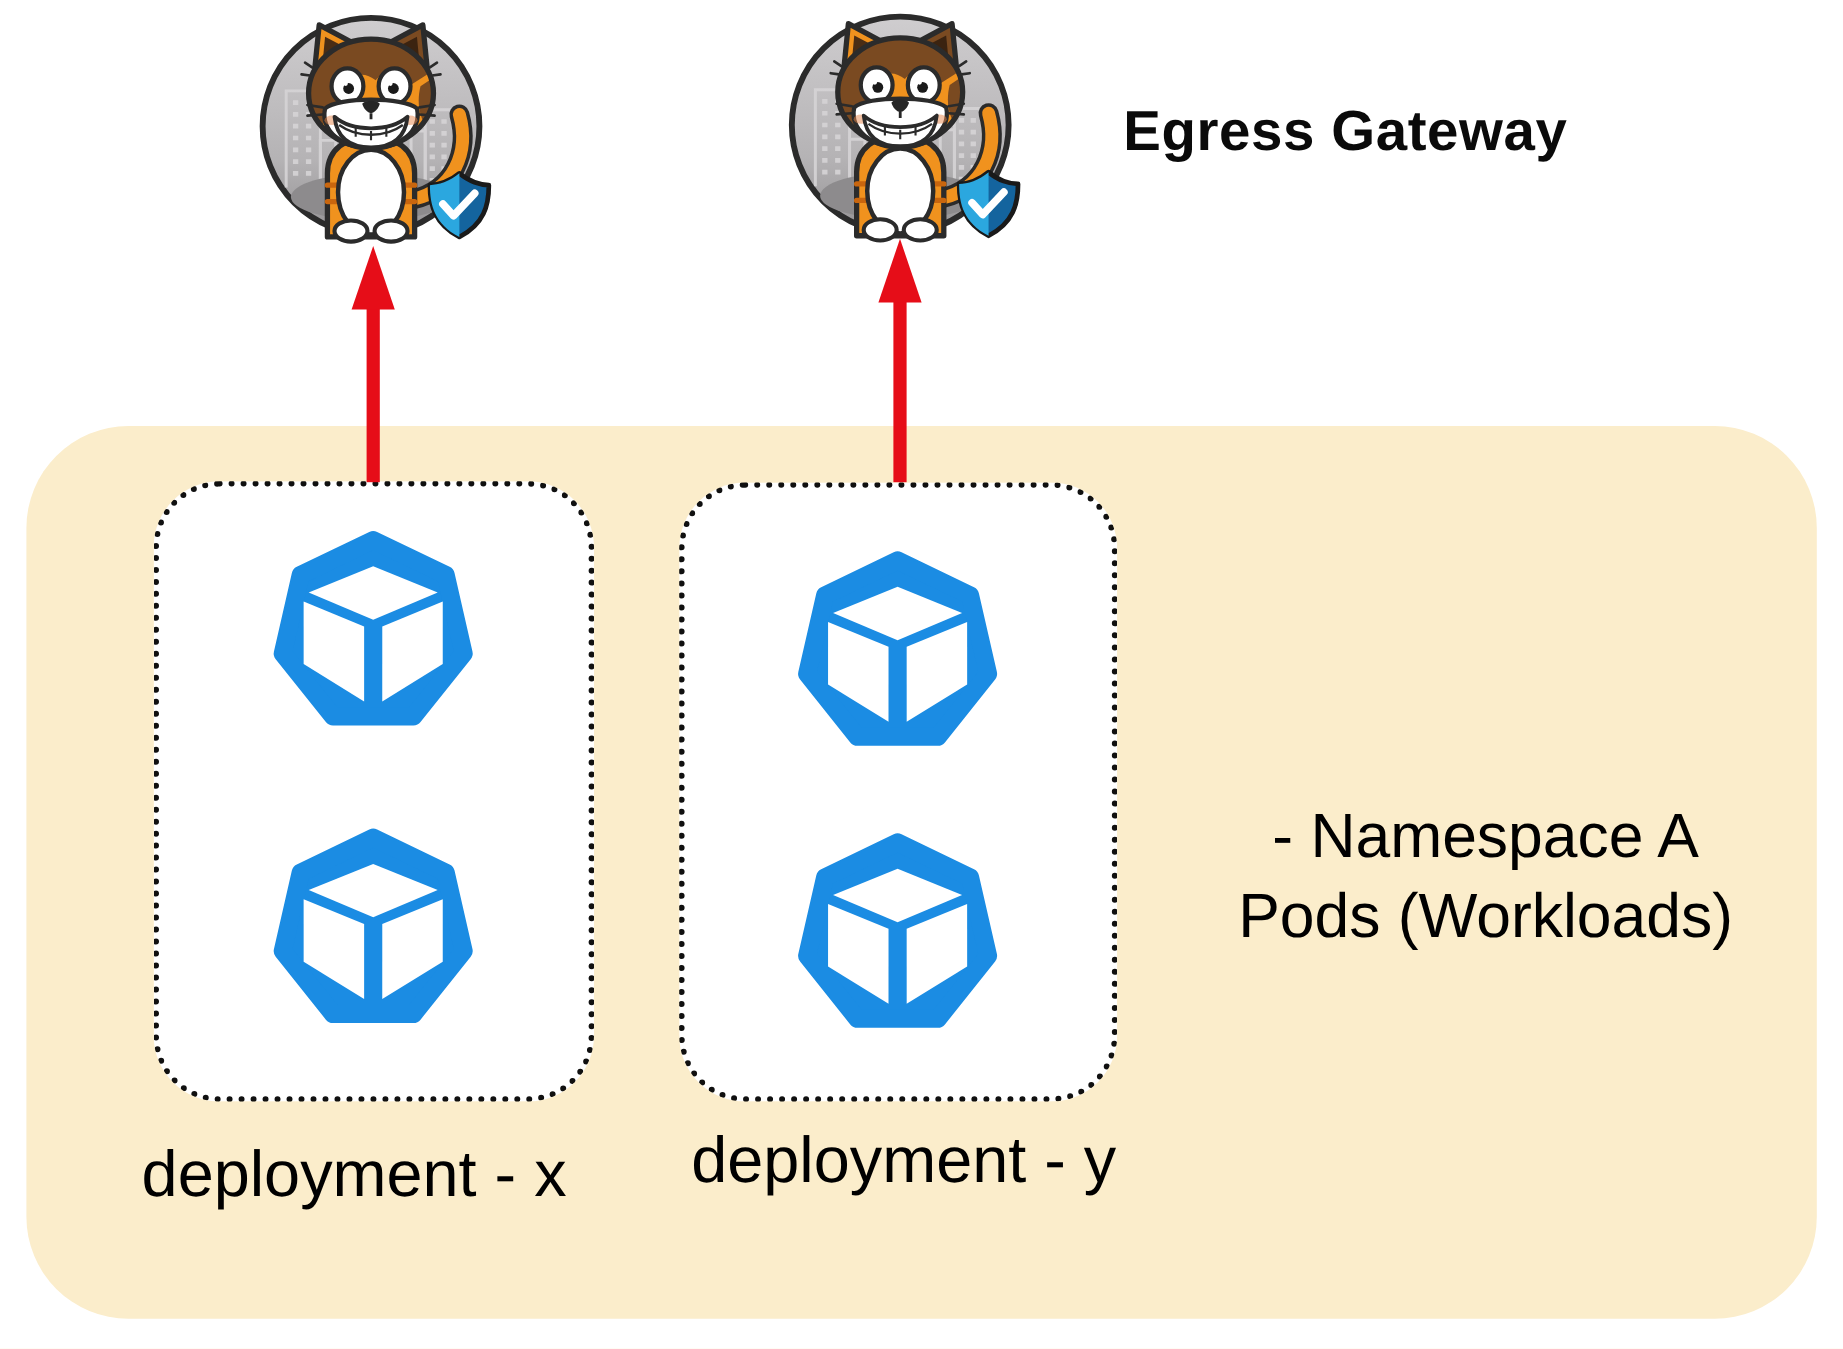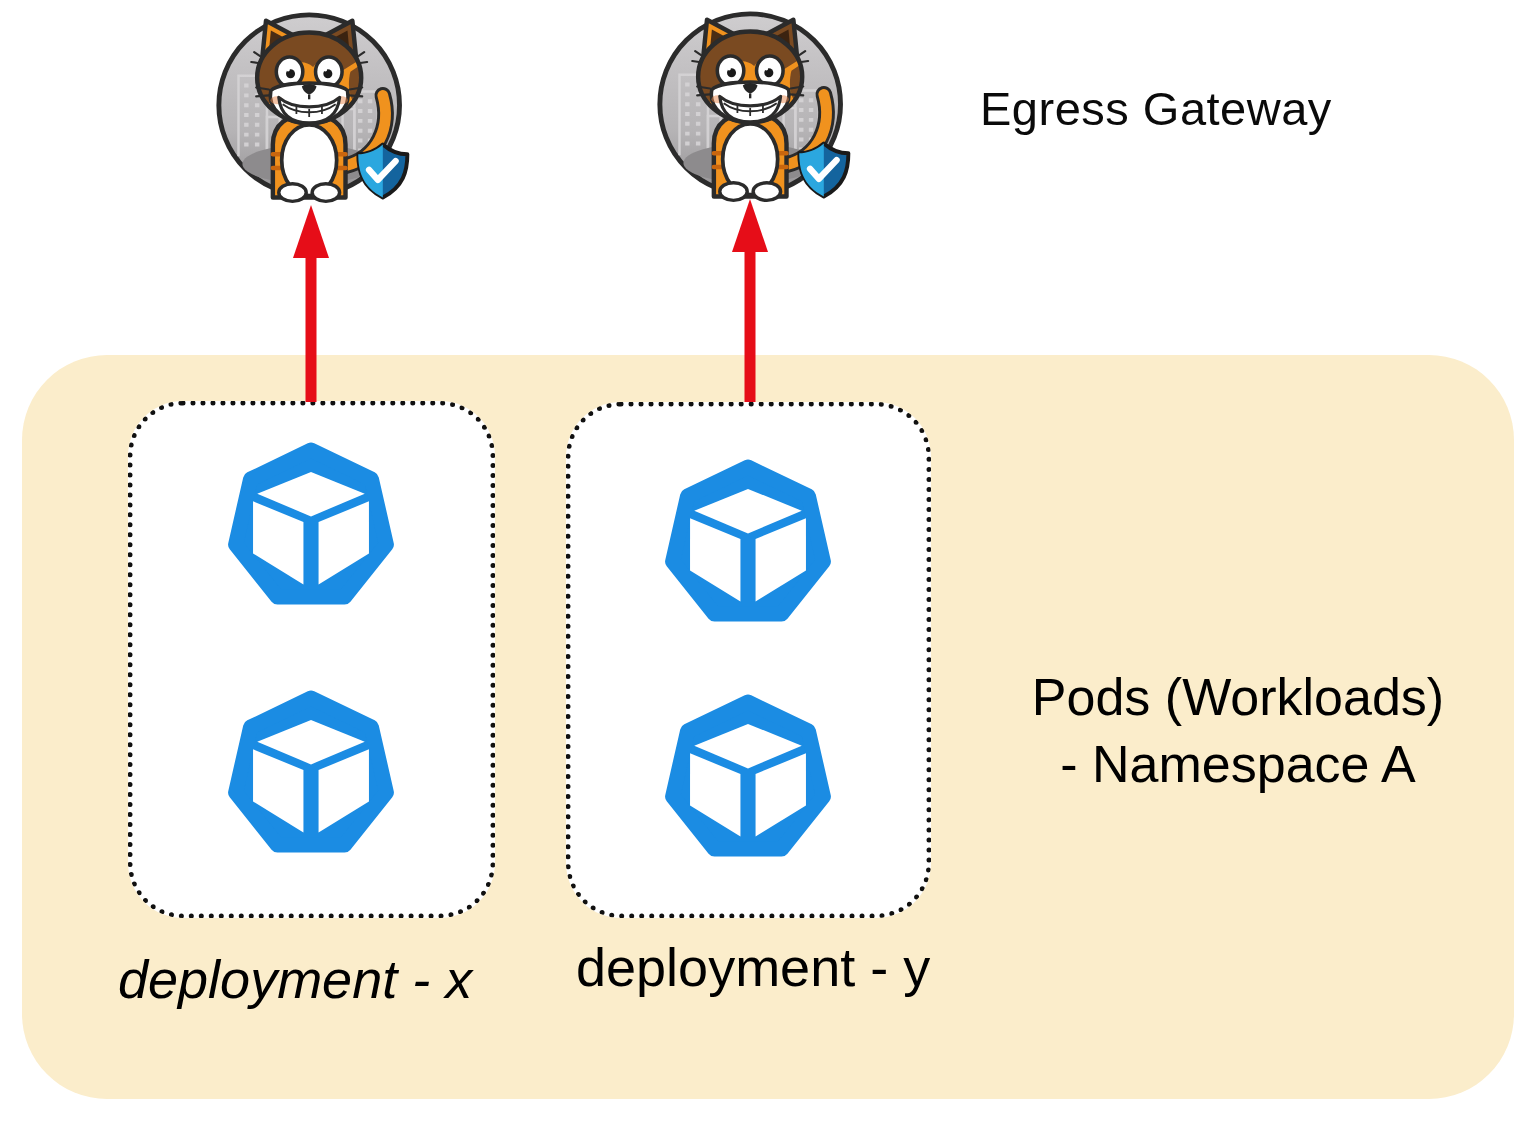--- a/index.html
+++ b/index.html
@@ -32,33 +32,33 @@
   .pod-y2{left:664px;top:692px;}
   
   .cat{width:216px;height:216px;}
   .cat-1{left:211px;top:7px;}
   .cat-2{left:652px;top:6px;}
   
   .arrow-x{left:288px;top:200px;}
   .arrow-y{left:727px;top:196px;}
   
   .egress-label{
-    left:980px;top:82px;
-    font-size:47px;font-weight:normal;line-height:1.15;
+    left:936px;top:82px;
+    font-size:47px;font-weight:bold;line-height:1.15;
     letter-spacing:0.5px;color:#0a0a0a;white-space:nowrap;
   }
   .ns-label{
     left:990px;top:664px;width:496px;
     font-size:52px;line-height:67px;text-align:center;
     color:#000;
   }
   .dep-label{
     font-size:54px;line-height:1;color:#000;white-space:nowrap;
   }
-  .dep-label-x{left:118px;top:952px;font-style:italic;}
+  .dep-label-x{left:118px;top:952px;}
   .dep-label-y{left:576px;top:940px;}
   .icon-defs{position:absolute;width:0;height:0;overflow:hidden;}
 </style>
 </head>
 <body>
 
 <svg class="icon-defs" aria-hidden="true">
   <defs>
     <linearGradient id="catbg" x1="0" y1="0" x2="0" y2="1">
       <stop offset="0" stop-color="#CFCDCF"></stop>
@@ -168,18 +168,18 @@
 <svg class="abs cat cat-1">
     <use href="#cat-gateway"></use>
   </svg>
 <svg class="abs cat cat-2">
     <use href="#cat-gateway"></use>
   </svg>
 
 <div class="abs egress-label">Egress Gateway</div>
 
 <div class="abs ns-label">
+  <div>- Namespace A</div>
   <div>Pods (Workloads)</div>
-  <div>- Namespace A</div>
 </div>
 
 <div class="abs dep-label dep-label-x">deployment - x</div>
 <div class="abs dep-label dep-label-y">deployment - y</div>
 
 </body></html>

